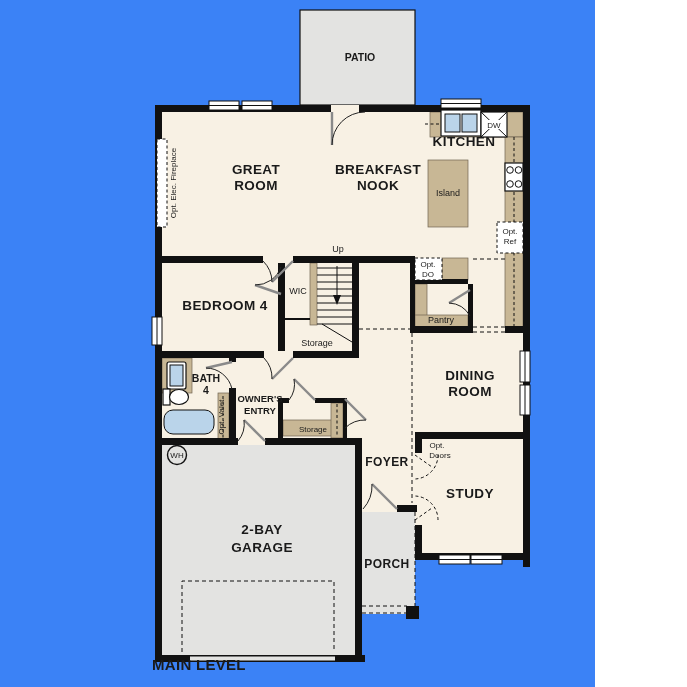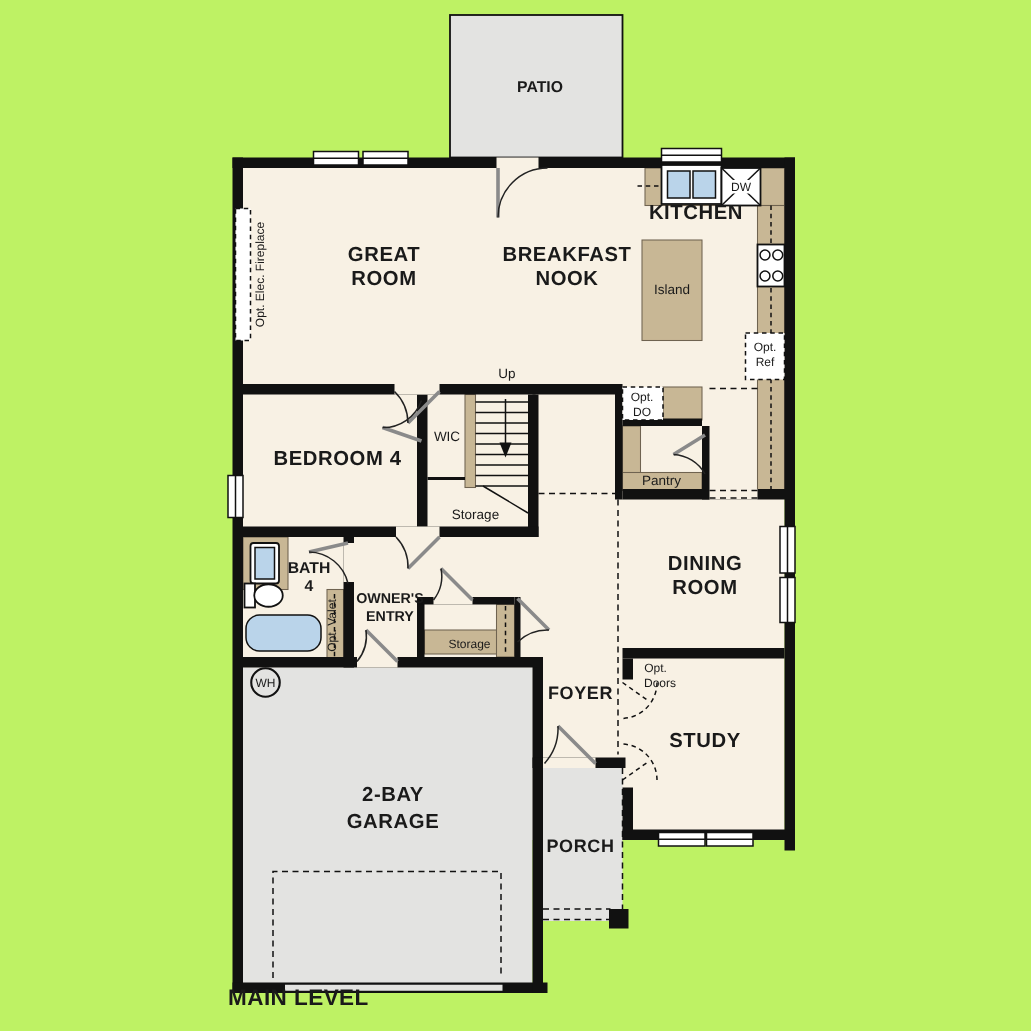--- a/index.html
+++ b/index.html
@@ -1,16 +1,16 @@
 <!DOCTYPE html>
 <html><head>
 <meta charset="utf-8">
 <style>
   html,body{margin:0;padding:0;background:#ffffff;}
-  .plan-wrap{position:relative;width:687px;height:687px;background:#bef264;overflow:hidden;}
+  .plan-wrap{position:relative;width:595px;height:687px;background:#3b82f6;overflow:hidden;}
   svg{display:block;}
   text{fill:#1a1a1a;font-family:"Liberation Sans",sans-serif;text-anchor:middle;}
   .rl{font-weight:bold;font-size:13.5px;letter-spacing:.4px;}
   .rm{font-weight:bold;font-size:12px;letter-spacing:.4px;}
   .rs{font-weight:bold;font-size:10.5px;}
   .rxs{font-weight:bold;font-size:9.5px;}
   .lb{font-size:9px;}
   .lbx{font-size:8px;}
   .ttl{font-weight:bold;font-size:15px;text-anchor:start;letter-spacing:.3px;}
   .wall{fill:#111;}

